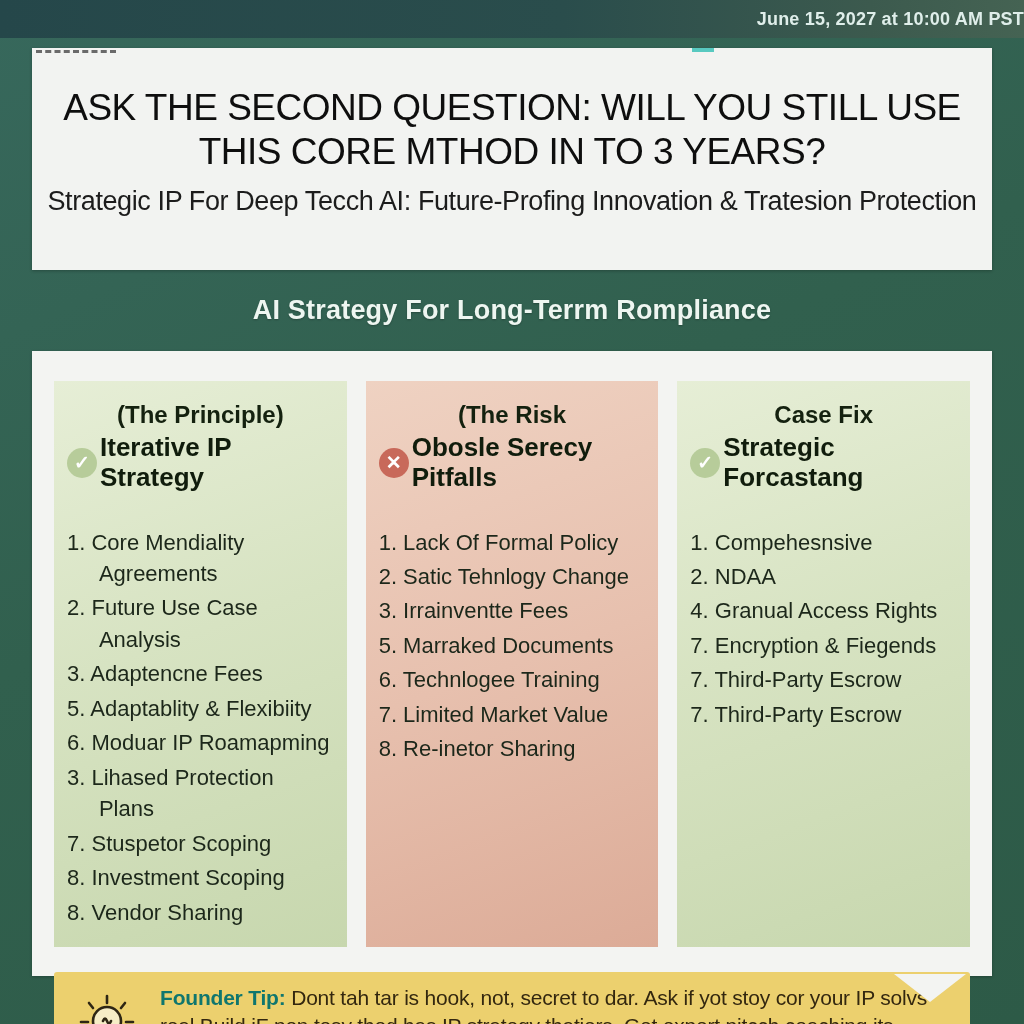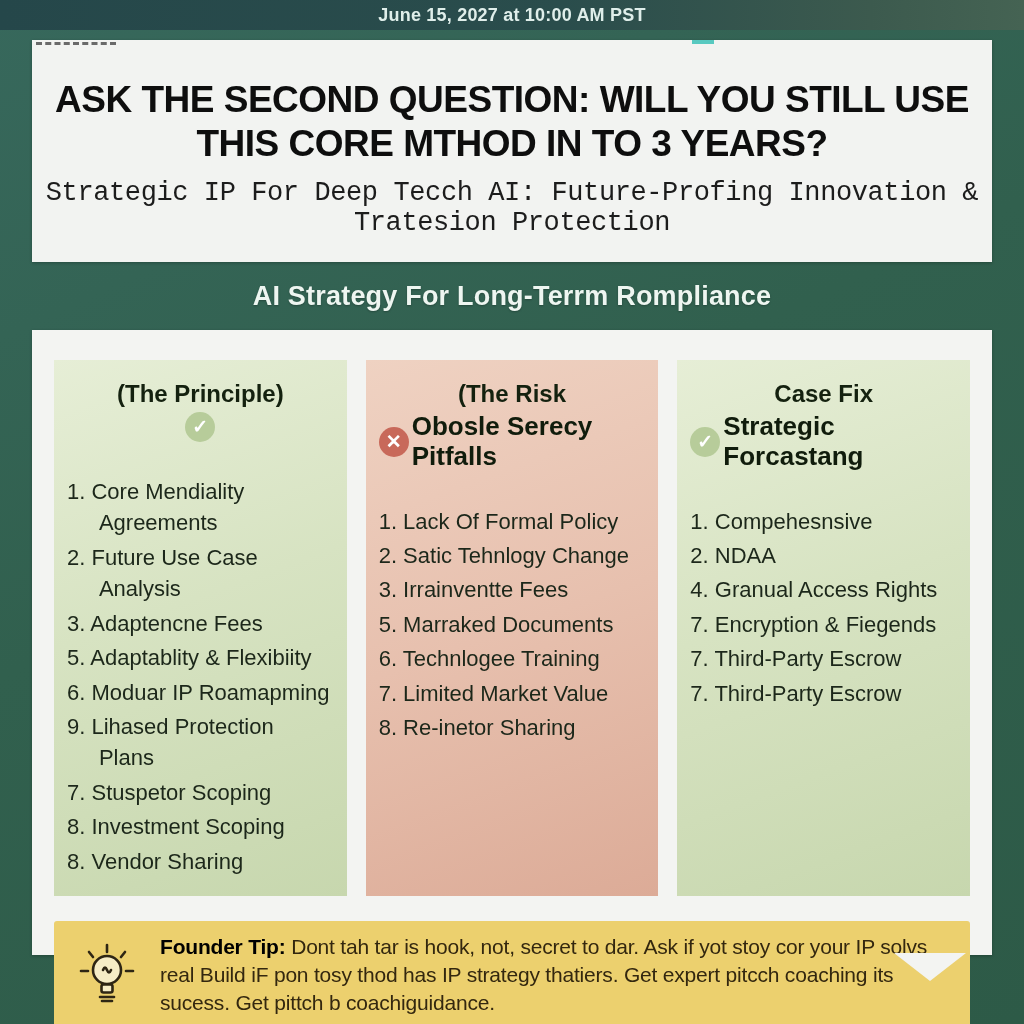--- a/index.html
+++ b/index.html
@@ -5,44 +5,44 @@
   * { box-sizing: border-box; }
   html,body { margin:0; padding:0; }
   body {
     width:1024px; height:1024px; overflow:hidden; position:relative;
     background: linear-gradient(155deg, #37685c 0%, #31604e 45%, #2d5a47 100%);
     font-family: "Liberation Sans", sans-serif;
   }
 
   
   .topbar {
-    height:30px; display:flex; align-items:center; justify-content:center;
+    height:38px; display:flex; align-items:center; justify-content:flex-end;
     background: linear-gradient(90deg, #25474a 0%, #2a4d4c 55%, #3c5a4e 85%, #456353 100%);
     color:#dfeeea; font-size:18px; font-weight:bold; letter-spacing:.2px;
   }
 
   
   .header-card {
     width:960px; height:222px; margin:10px auto 0; background:#f2f3f1;
     position:relative; text-align:center; padding-top:38px;
     box-shadow:0 1px 3px rgba(0,0,0,.25);
   }
   .dash-decor { position:absolute; top:2px; left:4px; width:80px; border-top:3px dashed #6a6a6a; }
   .teal-dash  { position:absolute; top:0px; left:660px; width:22px; height:4px; background:#58c9c0; }
   .title-line {
-    display:block; font-size:37px; font-weight:700; color:#0e0e0e;
+    display:block; font-size:37px; font-weight:400; color:#0e0e0e;
     line-height:1.18; letter-spacing:-0.5px;
   }
   .subtitle {
-    margin-top:13px; font-size:27px; font-weight:400; color:#1c1c1c; letter-spacing:-0.4px;font-family:Liberation Mono, monospace;
+    margin-top:13px; font-size:27px; font-weight:400; color:#1c1c1c; letter-spacing:-0.4px;
   }
 
   
   .band {
-    height:68px; display:flex; align-items:center; justify-content:center;
+    height:81px; display:flex; align-items:center; justify-content:center;
     color:#eef6f1; font-size:27px; font-weight:bold; letter-spacing:.2px;
     text-shadow:0 1px 2px rgba(0,0,0,.25);
   }
 
   
   .main-card {
     width:960px; height:625px; margin:0 auto; background:#f3f4f2;
     position:relative; padding-top:30px; box-shadow:0 1px 3px rgba(0,0,0,.25);
   }
   .columns { display:grid; grid-template-columns:repeat(3,1fr); gap:19px; padding:0 22px; }
@@ -65,21 +65,21 @@
   .item  { padding-left:1.45em; text-indent:-1.45em; margin-bottom:3px; }
 
   
   .tip {
     margin:25px 22px 0; background:#ecd06e; border-radius:3px;
     padding:12px 20px 14px 16px; display:flex; align-items:center; gap:16px;
     min-height:108px;
   }
   .tip-icon { flex:0 0 74px; display:flex; align-items:center; justify-content:center; }
   .tip-text { font-size:21px; color:#33270f; line-height:1.34; letter-spacing:-0.2px; }
-  .tip-text b { color:#000000; }
+  .tip-text b { color:#0f766e; }
 
   .pointer {
     position:absolute; bottom:-26px; right:26px; z-index:2;
     width:0; height:0;
     border-left:36px solid transparent; border-right:36px solid transparent;
     border-top:28px solid #f3f4f2;
   }
 
   
   .footer {
@@ -108,28 +108,29 @@
   <span>AI Strategy For Long-Terrm Rompliance</span>
 </div>
 
 <div class="main-card">
   <div class="columns">
 
     <div class="col green">
       <div class="col-h1">(The Principle)</div>
       <div class="col-h2">
         <span class="badge check">✓</span>
+        <span>Iterative IP Strategy</span>
       </div>
       <div class="items">
         <div class="item">1. Core Mendiality Agreements</div>
         <div class="item">2. Future Use Case Analysis</div>
         <div class="item">3. Adaptencne Fees</div>
         <div class="item">5. Adaptablity &amp; Flexibiity</div>
         <div class="item">6. Moduar IP Roamapming</div>
-        <div class="item">9. Lihased Protection Plans</div>
+        <div class="item">3. Lihased Protection Plans</div>
         <div class="item">7. Stuspetor Scoping</div>
         <div class="item">8. Investment Scoping</div>
         <div class="item">8. Vendor Sharing</div>
       </div>
     </div>
 
     <div class="col salmon">
       <div class="col-h1">(The Risk</div>
       <div class="col-h2">
         <span class="badge cross">✕</span>

